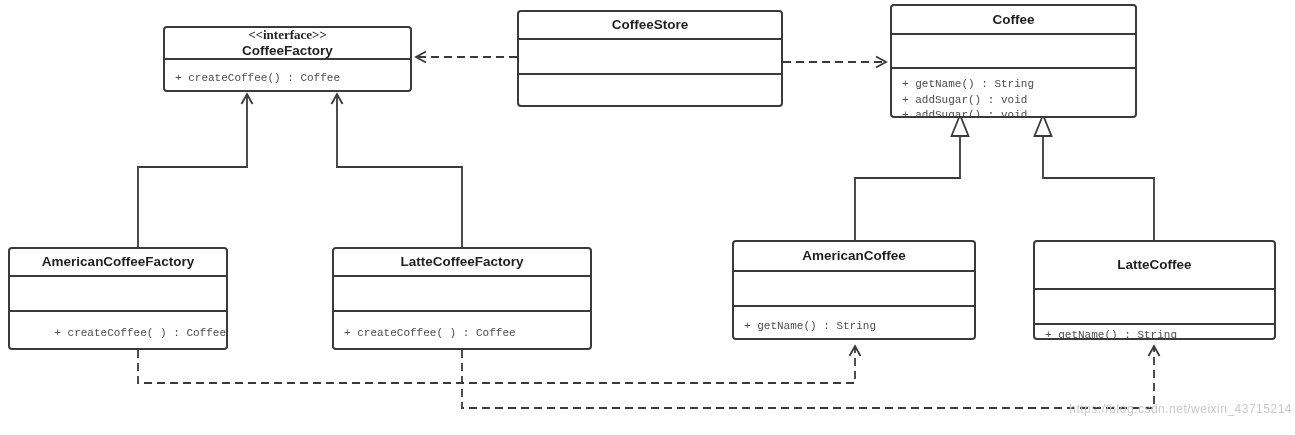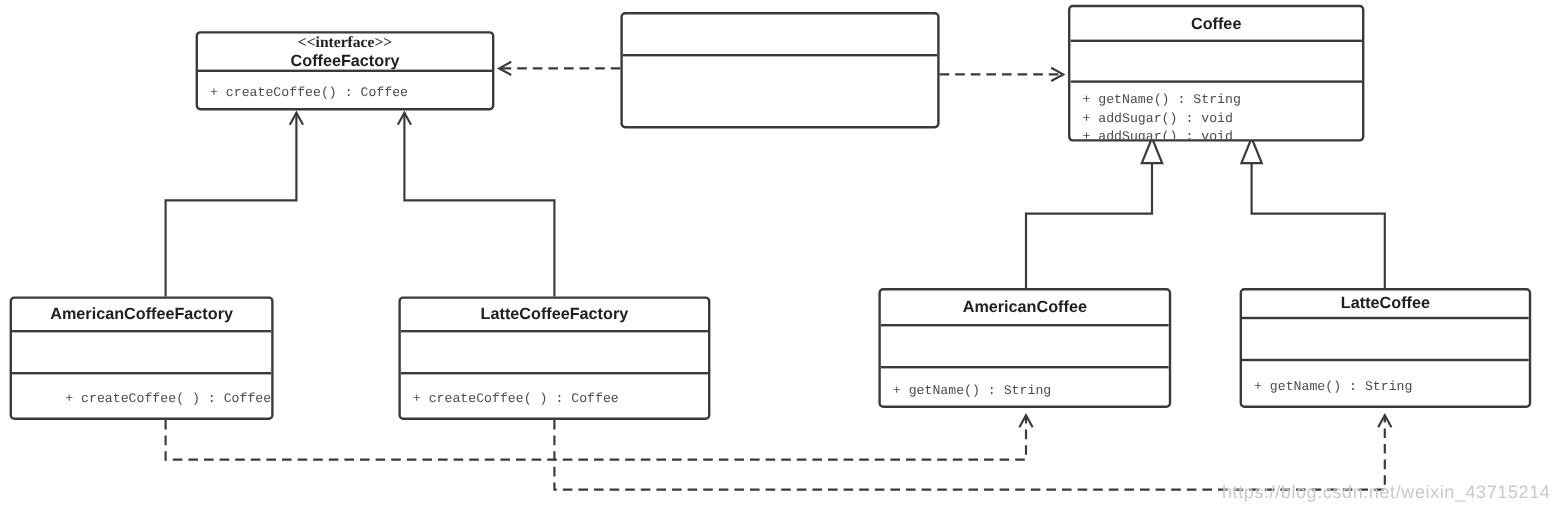--- a/index.html
+++ b/index.html
@@ -21,21 +21,21 @@
   .uml-attrs{
     border-bottom:2px solid #3a3a3a;box-sizing:border-box;flex:0 0 auto;
   }
   .uml-methods{
     flex:1 1 auto;display:flex;flex-direction:column;justify-content:center;
     font-size:11px;color:#4b4b4b;line-height:16px;padding:8px 0 2px 10px;
     box-sizing:border-box;overflow:hidden;font-family:Liberation Mono, monospace;
   }
   .stereotype{font-size:13px;font-family:Liberation Serif, serif;}
   #watermark{
-    position:absolute;right:3px;top:402px;font-size:15px;color:#c9c9c9;
+    position:absolute;right:3px;top:402px;font-size:12px;color:#c9c9c9;
     letter-spacing:0.5px;z-index:5;
   }
 </style>
 </head>
 <body>
 
 <div id="canvas">
 
   <svg id="wires" viewBox="0 0 1295 435" xmlns="http://www.w3.org/2000/svg">
     <defs>
@@ -67,20 +67,23 @@
     <div class="uml-title" style="height:32px;">
       <div class="stereotype">&lt;&lt;interface&gt;&gt;</div>
       <div>CoffeeFactory</div>
     </div>
     <div class="uml-methods">
       <div>+ createCoffee() : Coffee</div>
     </div>
   </div>
 
   <div class="uml-class" style="left:517px;top:10px;width:266px;height:97px;">
+    <div class="uml-title" style="height:28px;">
+      <div>CoffeeStore</div>
+    </div>
     <div class="uml-attrs" style="height:35px;"></div>
   </div>
 
   <div class="uml-class" style="left:890px;top:4px;width:247px;height:114px;">
     <div class="uml-title" style="height:29px;text-align:right;">
       <div>Coffee</div>
     </div>
     <div class="uml-attrs" style="height:34px;"></div>
     <div class="uml-methods" style="justify-content:flex-start;line-height:15.5px;">
       <div>+ getName() : String</div>
@@ -113,21 +116,21 @@
     <div class="uml-title" style="height:30px;">
       <div>AmericanCoffee</div>
     </div>
     <div class="uml-attrs" style="height:35px;"></div>
     <div class="uml-methods">
       <div>+ getName() : String</div>
     </div>
   </div>
 
   <div class="uml-class" style="left:1033px;top:240px;width:243px;height:100px;">
-    <div class="uml-title" style="height:24px;">
+    <div class="uml-title" style="height:48px;">
       <div>LatteCoffee</div>
     </div>
     <div class="uml-attrs" style="height:35px;"></div>
     <div class="uml-methods">
       <div>+ getName() : String</div>
     </div>
   </div>
 
   <div id="watermark">https://blog.csdn.net/weixin_43715214</div>
 </div>

